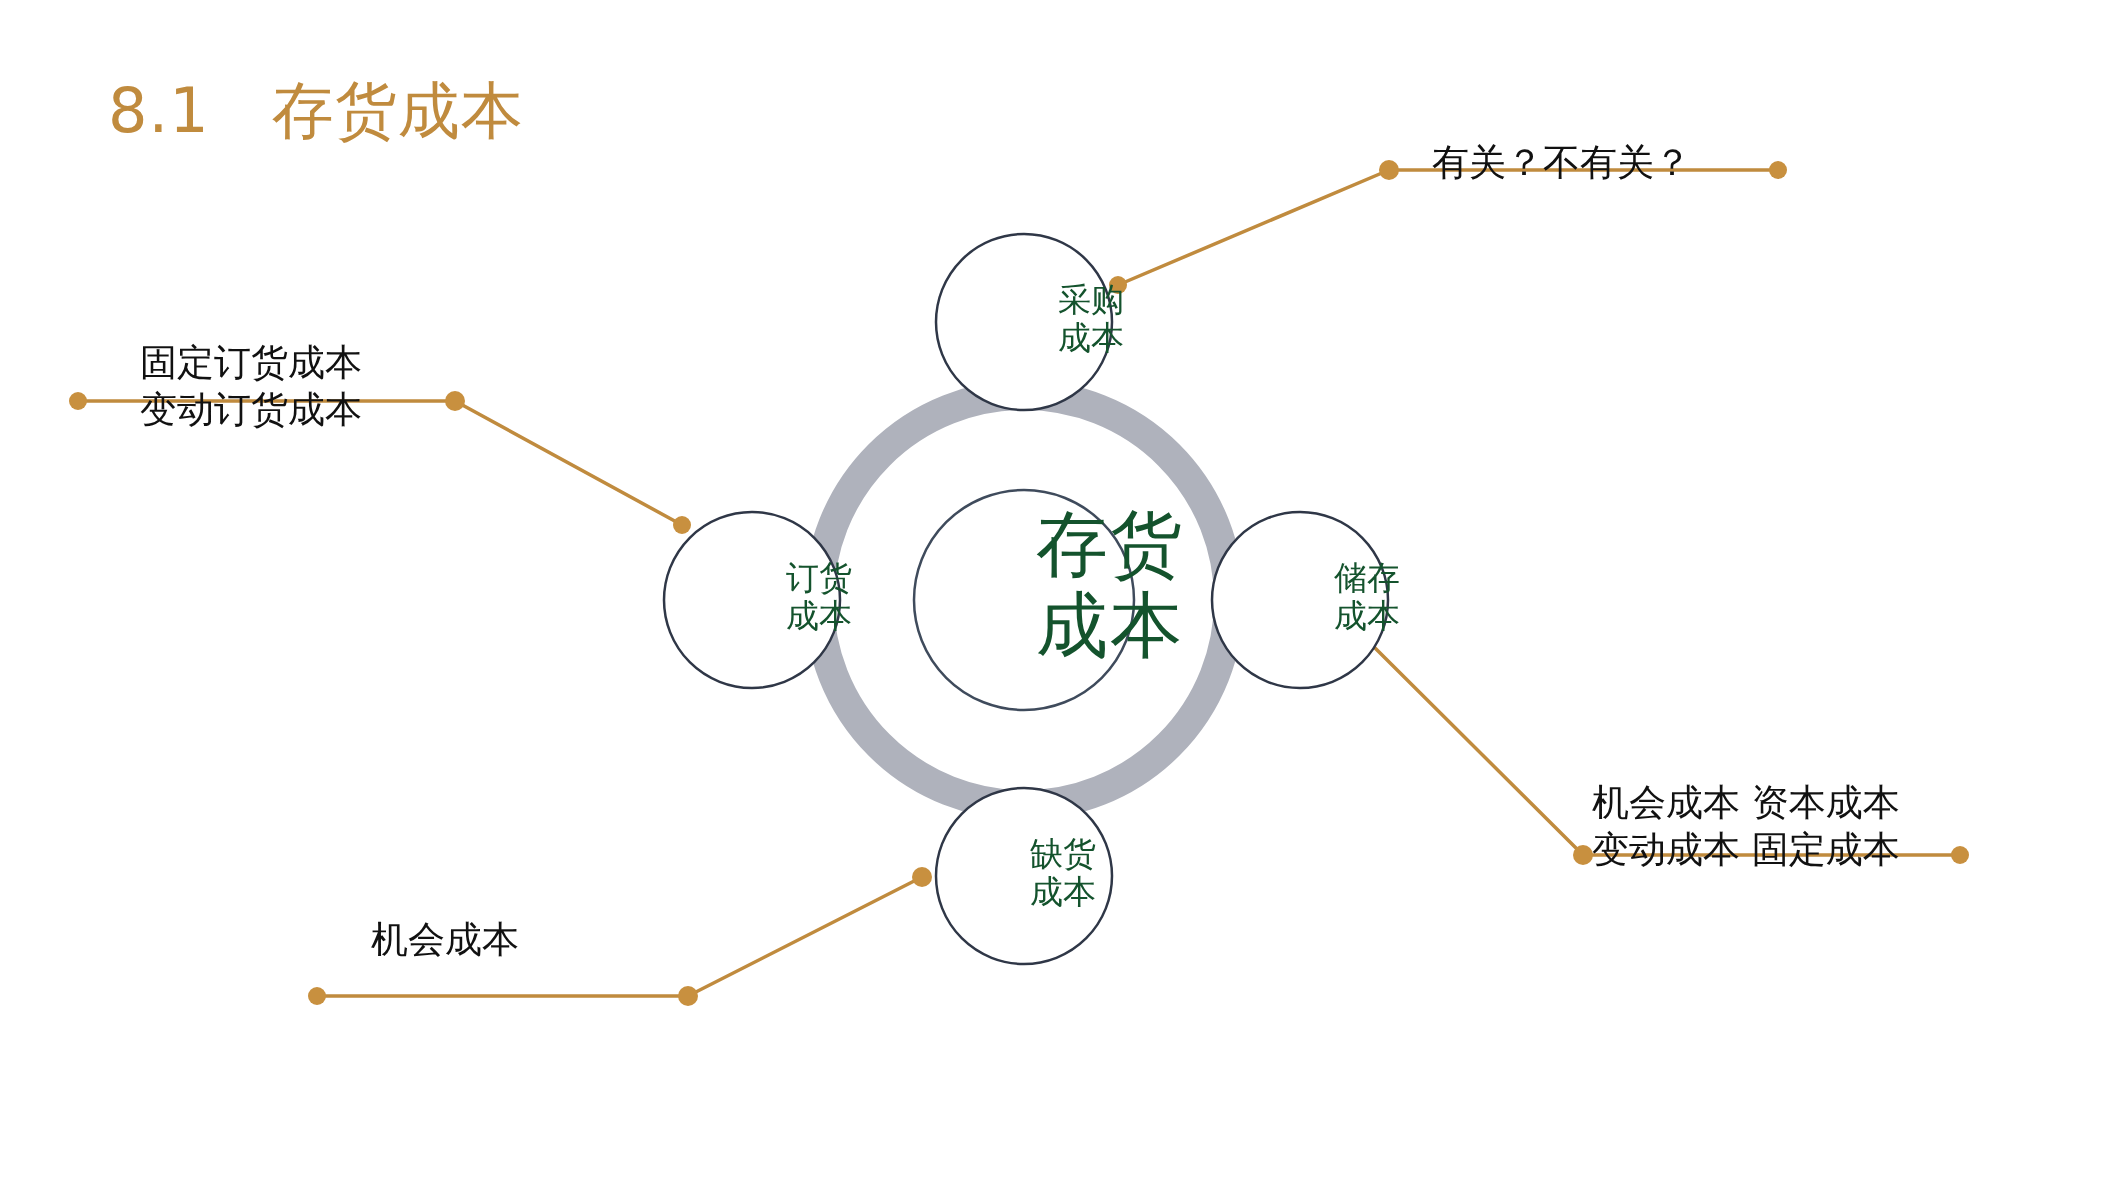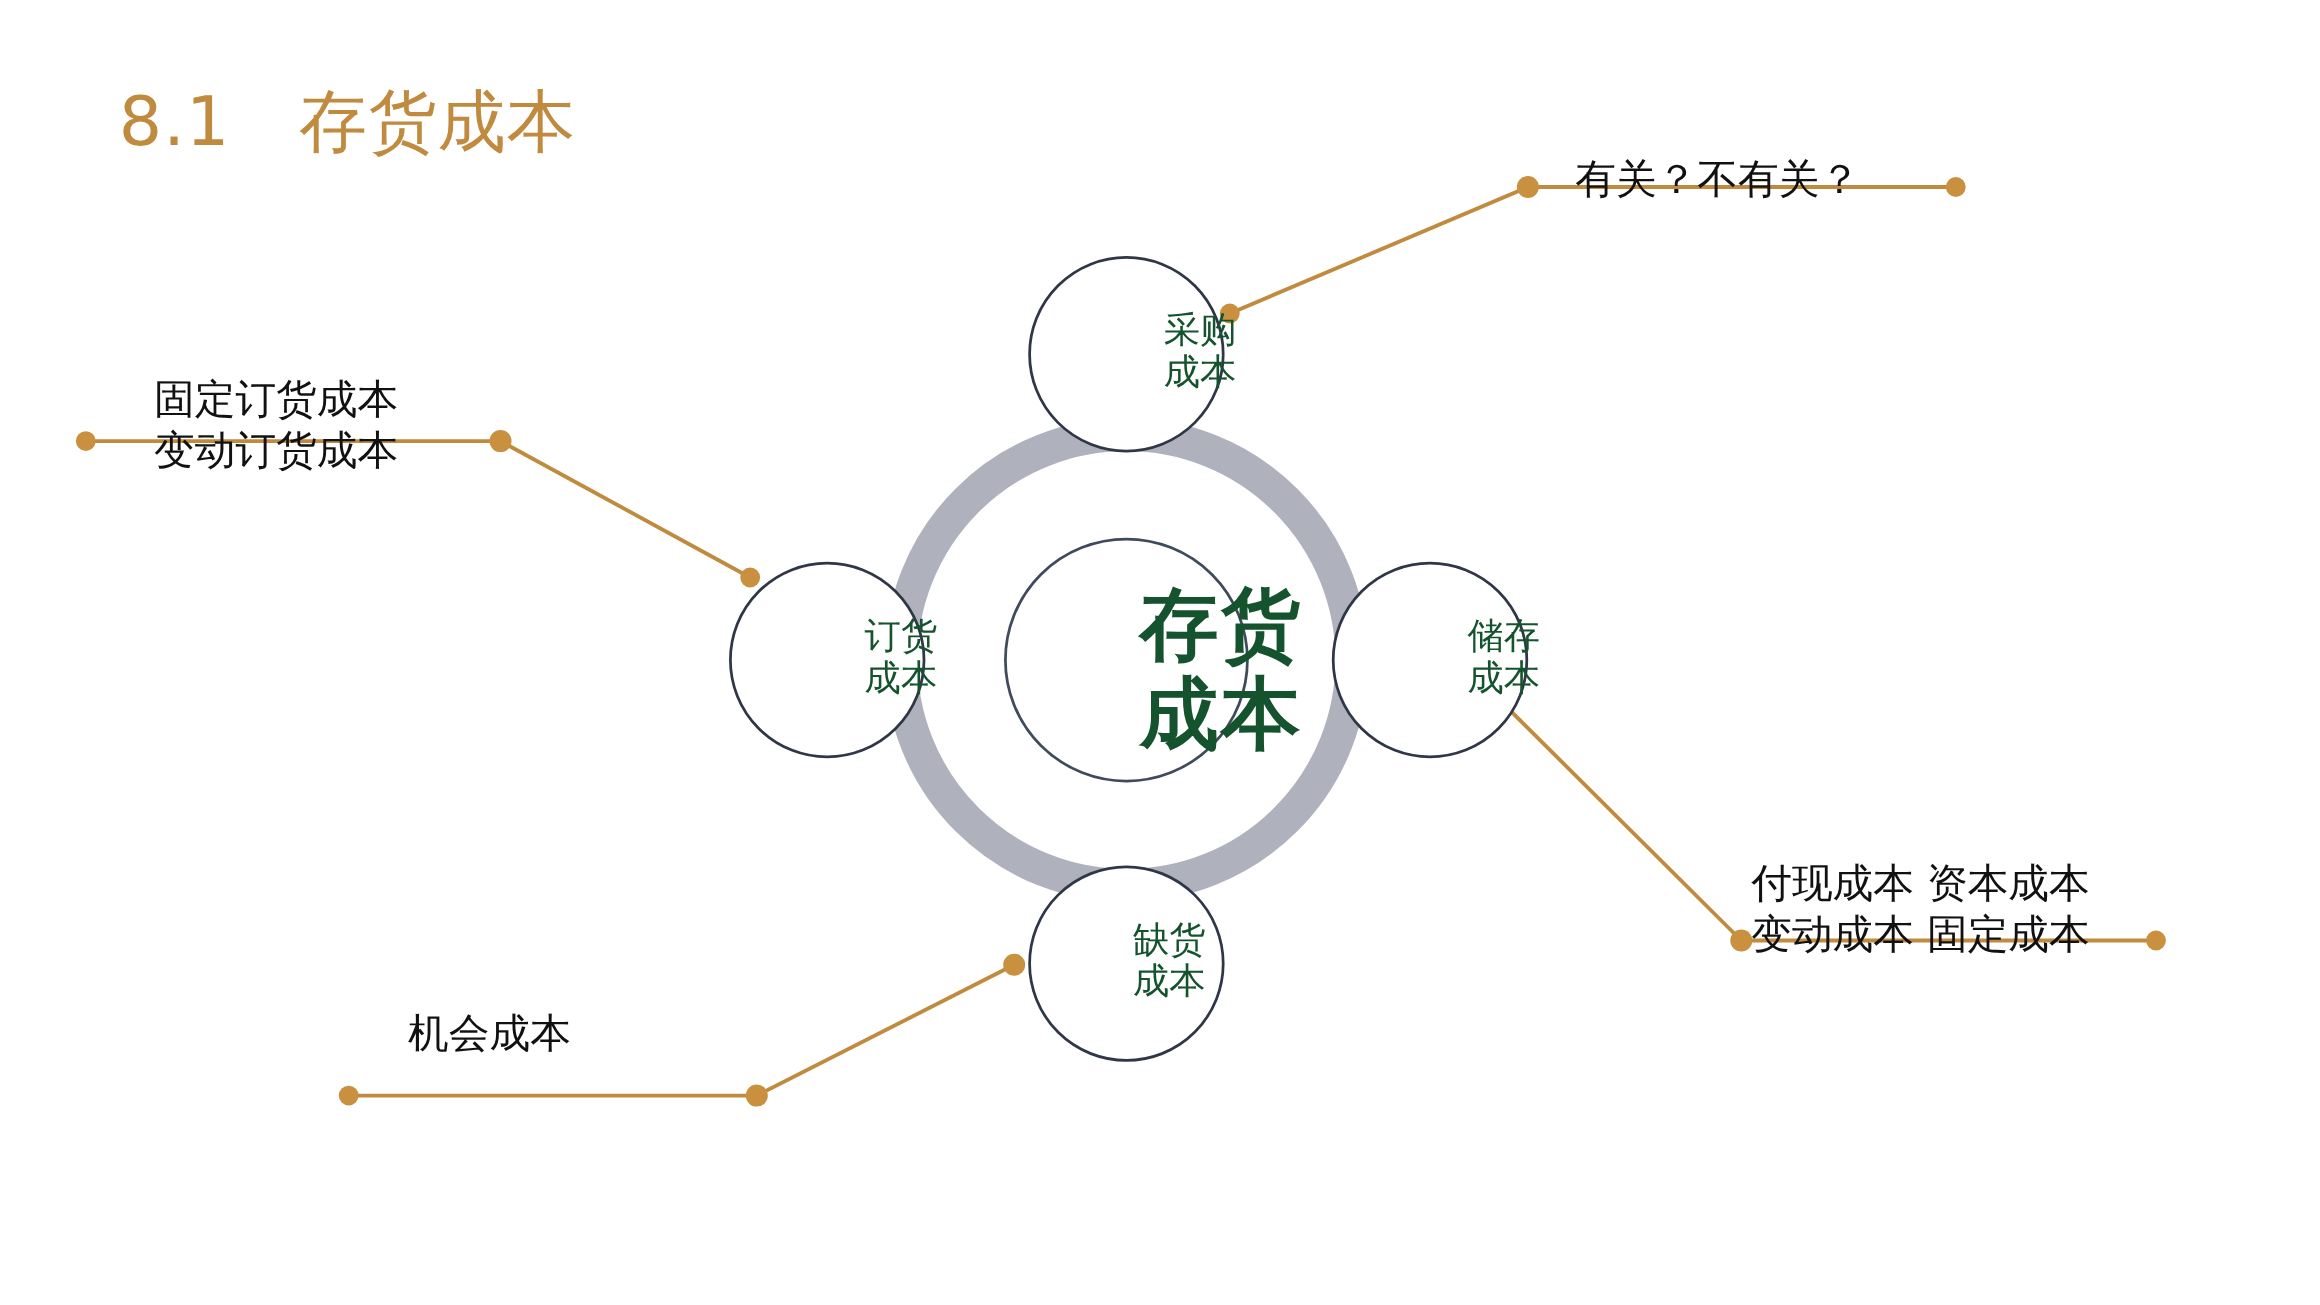--- a/index.html
+++ b/index.html
@@ -109,38 +109,38 @@
     </g>
 
     <circle cx="1024" cy="600" r="110" fill="#ffffff" stroke="#3F4B5C" stroke-width="2.5"></circle>
 
     <circle cx="1024" cy="322" r="88" fill="#ffffff" stroke="#2F3747" stroke-width="2.5"></circle>
     <circle cx="752" cy="600" r="88" fill="#ffffff" stroke="#2F3747" stroke-width="2.5"></circle>
     <circle cx="1300" cy="600" r="88" fill="#ffffff" stroke="#2F3747" stroke-width="2.5"></circle>
     <circle cx="1024" cy="876" r="88" fill="#ffffff" stroke="#2F3747" stroke-width="2.5"></circle>
   </svg>
 
-  <div class="node-label center" style="left:864px; top:528px;font-weight:bold;">存货
+  <div class="node-label center" style="left:864px; top:504px;">存货
 成本</div>
 
   <div class="node-label sat" style="left:924px; top:281px;">采购
 成本</div>
 
   <div class="node-label sat" style="left:652px; top:559px;">订货
 成本</div>
 
   <div class="node-label sat" style="left:1200px; top:559px;">储存
 成本</div>
 
   <div class="node-label sat" style="left:896px; top:835px;">缺货
 成本</div>
 
   <div class="callout" style="left:1432px; top:95px;">有关？不有关？</div>
 
   <div class="callout" style="left:140px; top:295px;">固定订货成本
 变动订货成本</div>
 
-  <div class="callout" style="left:1592px; top:735px;">付现成本 资本成本
+  <div class="callout" style="left:1592px; top:735px;">机会成本 资本成本
 变动成本 固定成本</div>
 
   <div class="callout" style="left:371px; top:872px;">机会成本</div>
 
 </div>
 
 </body></html>

